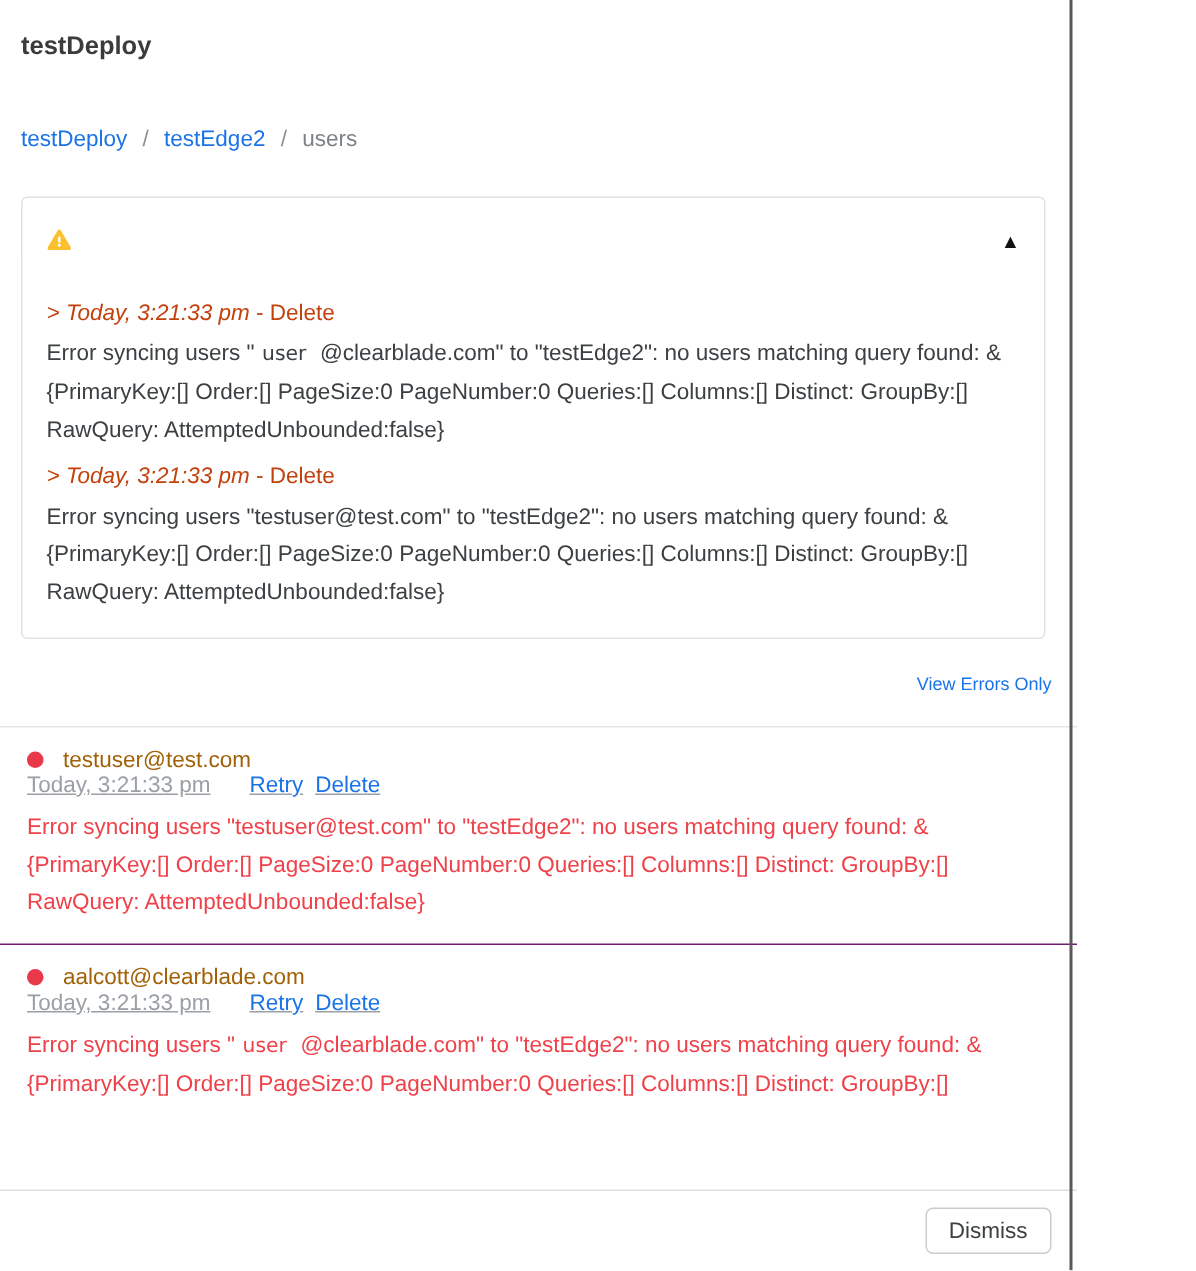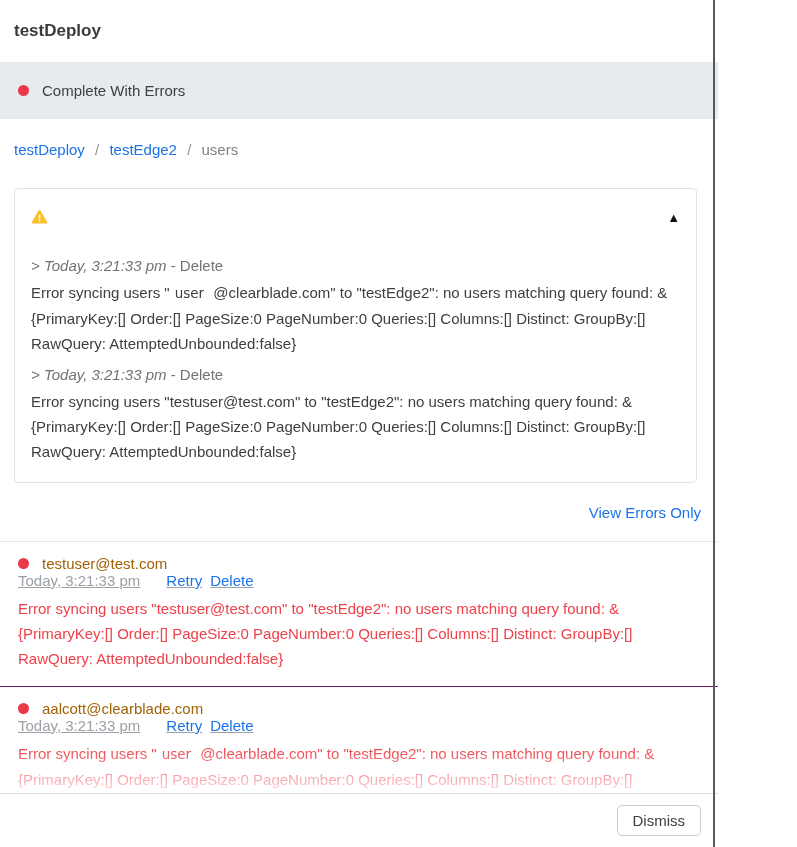--- a/index.html
+++ b/index.html
@@ -89,21 +89,21 @@
   .panel-title { margin-left: 10px; font-size: 15px; color: #3c4043; }
   .caret {
     margin-left: auto;
     font-size: 13px;
     color: #111;
     line-height: 1;
     cursor: pointer;
   }
   .panel-body { padding: 6px 16px 18px 16px; }
   .log-meta {
-    color: #737373;
+    color: #c2410c;
     font-size: 15px;
     margin: 10px 0 6px 0;
   }
   .log-ts { font-style: italic; }
   .log-action { font-style: normal; }
   .log-msg {
     font-size: 15px;
     line-height: 25px;
     color: #3c4043;
   }
@@ -111,21 +111,21 @@
     font-family: "DejaVu Sans", sans-serif;
     font-size: 13.5px;
     margin: 0 5px;
   }
   .redacted:empty { display: none; }
   
   .view-errors-row {
     text-align: right;
     padding: 21px 17px 19px 17px;
   }
-  .view-errors-link { color: #1a73e8; font-size: 15px; cursor: pointer; }
+  .view-errors-link { color: #1a73e8; font-size: 12px; cursor: pointer; }
   
   .entries { border-top: 1px solid #e3e6e8; }
   .entry { padding: 13px 18px 15px 18px; }
   .entry + .entry { border-top: 1px solid #701a75; }
   .entry-head { display: flex; align-items: center; }
   .entry-email { margin-left: 13px; font-size: 15px; color: #a16207; }
   .entry-meta {
     font-size: 15px;
     color: #9aa0a6;
     display: flex;
@@ -168,24 +168,20 @@
 </head>
 <body>
 
 <div class="window">
   <div class="window-right-border"></div>
 
   <div class="header">
     <div class="title">testDeploy</div>
   </div>
 
-  <div class="status-bar">
-    <span class="dot"></span>
-    <span class="status-label">Complete With Errors</span>
-  </div>
 
   <div class="main">
 
     <div class="breadcrumb">
       <span class="crumb-link">testDeploy</span>
       <span class="crumb-sep">/</span>
       <span class="crumb-link">testEdge2</span>
       <span class="crumb-sep">/</span>
       <span class="crumb-current">users</span>
     </div>

